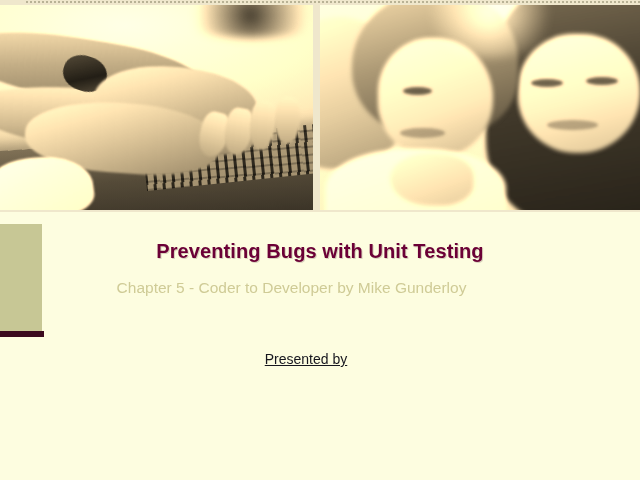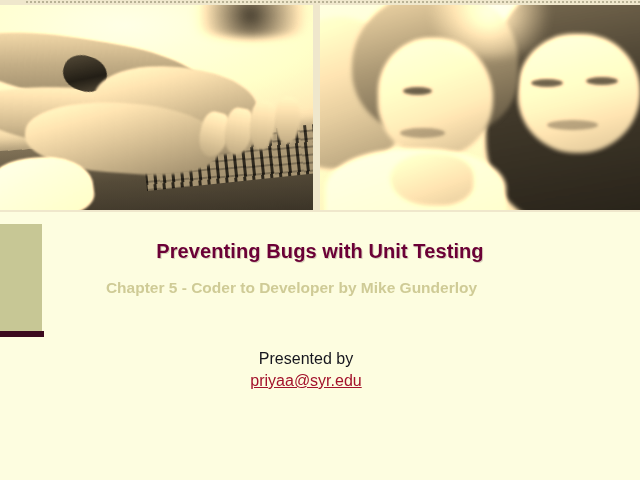--- a/index.html
+++ b/index.html
@@ -248,43 +248,44 @@
     text-shadow: 1px 1px 0 rgba(150,130,120,.35);
   }
 
   .subtitle {
     position: absolute;
     left: 0;
     top: 279px;
     width: 583px;
     text-align: center;
     font-size: 15.5px;
-    font-weight: bold;
+    font-weight: normal;
     color: #CFCB96;
   }
 
   .instructor {
     position: absolute;
     left: 0;
     top: 304px;
     width: 640px;
     text-align: center;
     font-size: 15.5px;
     color: #A3122B;
   }
 
   .presented-block {
     position: absolute;
     left: 0;
     top: 348px;
     width: 612px;
     text-align: center;
     color: #16161E;
-    font-size: 16px;
+    font-size: 14px;
     line-height: 22px;
+    text-decoration: underline;
   }
   .presented-block .line { display: block; }
   .email {
     color: #A3122B;
     text-decoration: underline;
     display: inline-block;
   }
 </style>
 </head>
 <body>
@@ -337,18 +338,15 @@
   <div class="green-block"></div>
   <div class="maroon-bar"></div>
 
   <div class="title">Preventing Bugs with Unit Testing</div>
 
   <div class="subtitle">Chapter 5 - Coder to Developer  by Mike Gunderloy</div>
 
 
   <div class="presented-block">
     <span class="line">Presented by</span>
-    <span class="line">
-      <a class="email" href="#">priyaa@syr.edu</a>
-    </span>
   </div>
 
 </div>
 
 </body></html>

